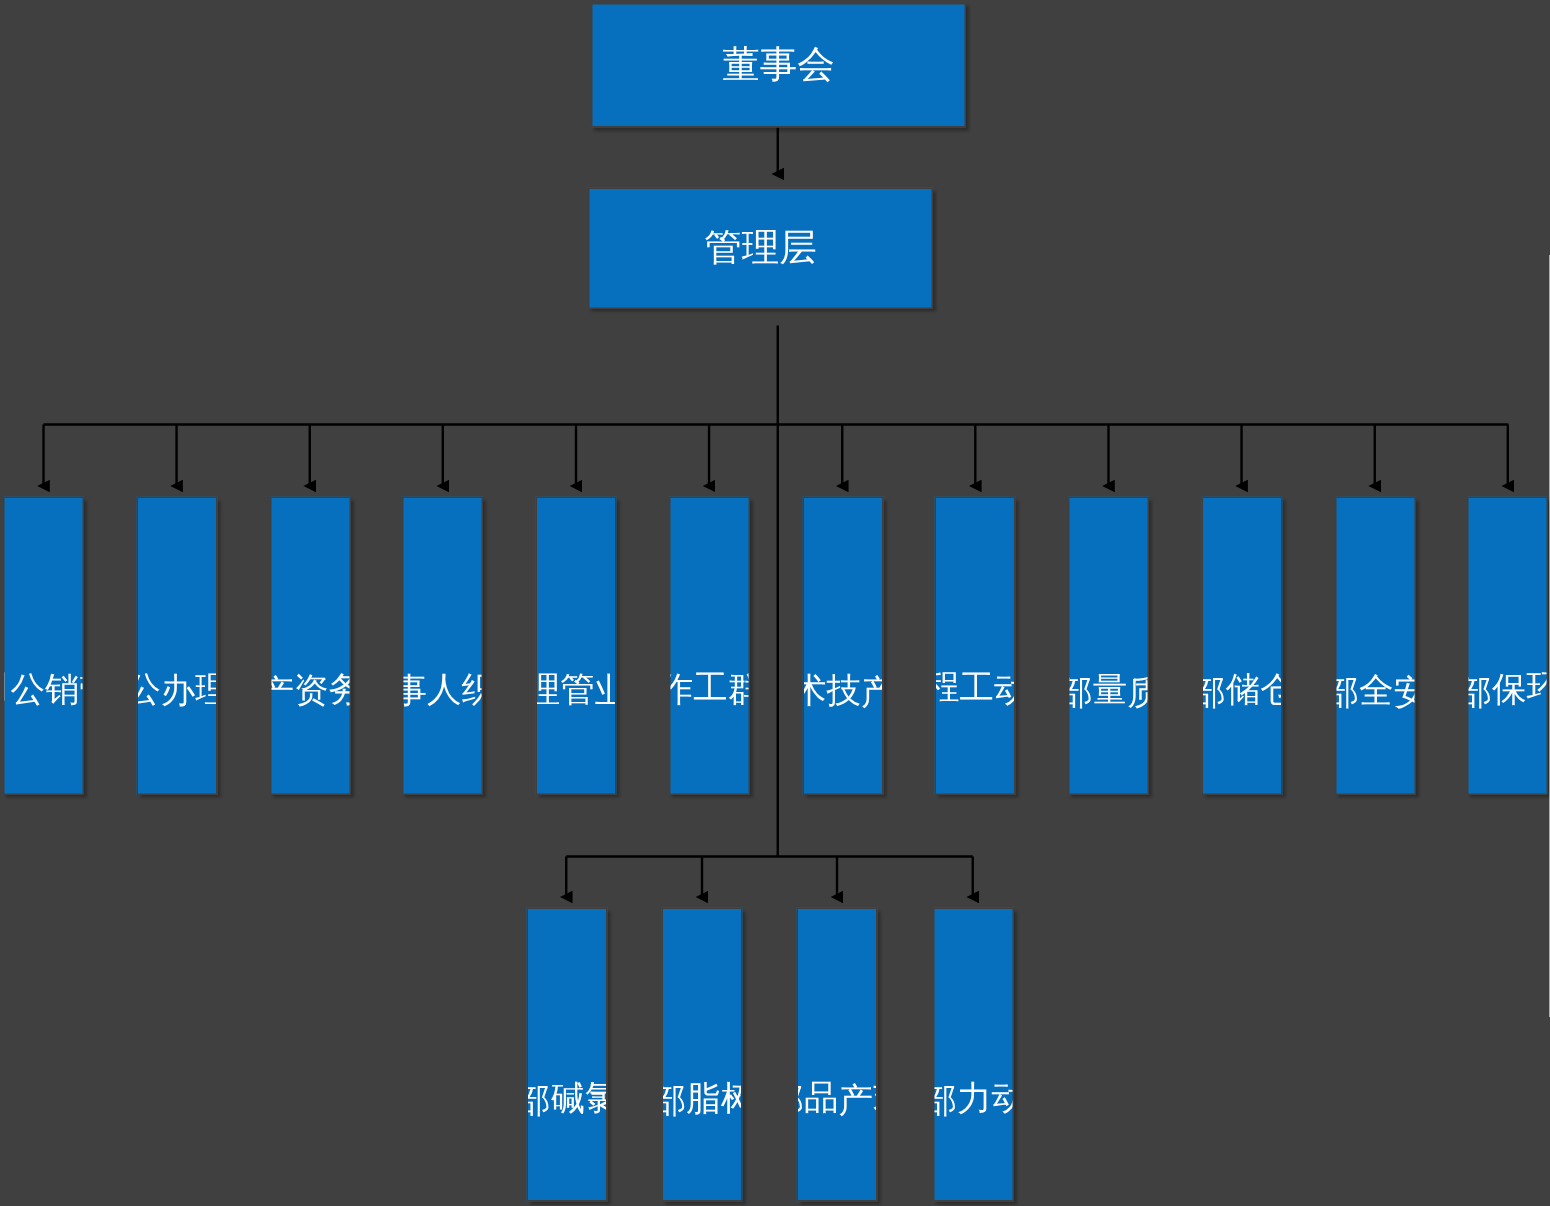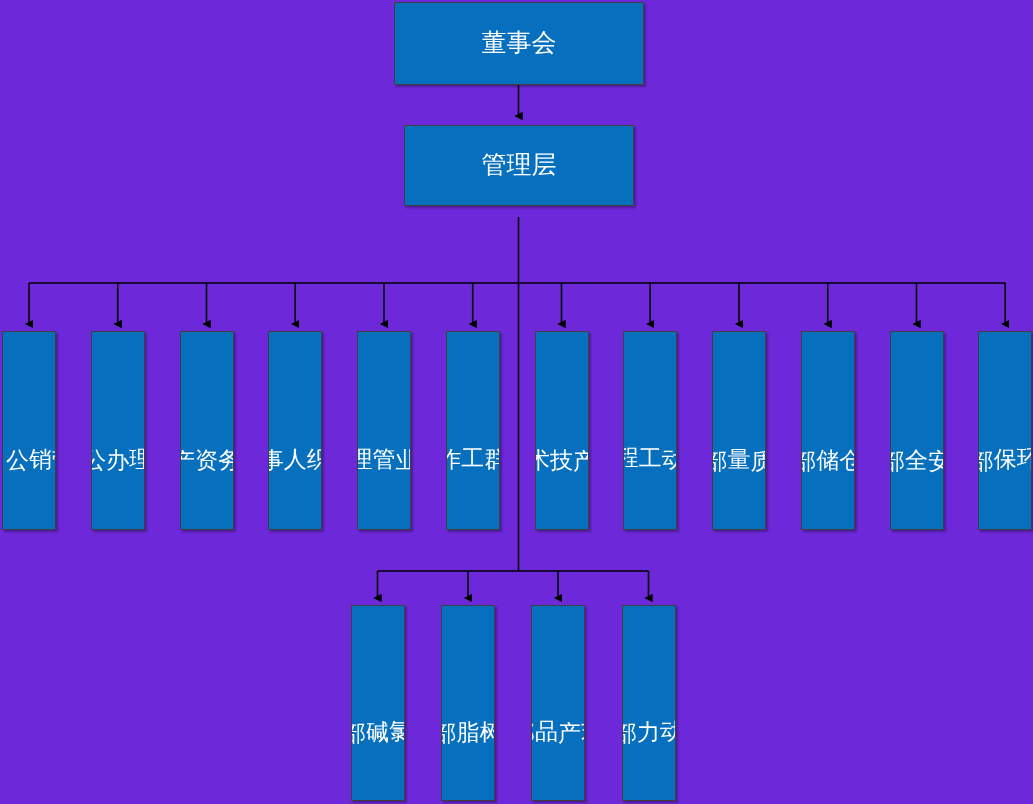--- a/index.html
+++ b/index.html
@@ -8,21 +8,21 @@
     padding: 0;
     background: #ffffff;
   }
   body {
     font-family: "DejaVu Sans", "Liberation Sans", sans-serif;
   }
   #chart-root {
     position: relative;
     width: 1033px;
     height: 804px;
-    background: #6d28d9;
+    background: #404040;
     overflow: hidden;
   }
   #connector-layer {
     position: absolute;
     left: 0;
     top: 0;
     width: 1033px;
     height: 804px;
     pointer-events: none;
   }
@@ -95,21 +95,21 @@
     <line x1="377.5" y1="571" x2="377.5" y2="598" stroke="#000000" stroke-width="1.6" marker-end="url(#arrowhead)"></line>
     <line x1="468" y1="571" x2="468" y2="598" stroke="#000000" stroke-width="1.6" marker-end="url(#arrowhead)"></line>
     <line x1="558" y1="571" x2="558" y2="598" stroke="#000000" stroke-width="1.6" marker-end="url(#arrowhead)"></line>
     <line x1="648.5" y1="571" x2="648.5" y2="598" stroke="#000000" stroke-width="1.6" marker-end="url(#arrowhead)"></line>
   </svg>
 
   <div class="node horiz" style="left:394px; top:2px; width:250px; height:83px;">
     <span class="node-label">董事会</span>
   </div>
 
-  <div class="node horiz" style="left:404px; top:125px; width:230px; height:81px;">
+  <div class="node horiz" style="left:392px; top:125px; width:230px; height:81px;">
     <span class="node-label">管理层</span>
   </div>
 
   <div class="node vert" style="left:2px; top:331px; width:54px; height:199px;">
     <span class="node-label">营
 销
 公
 司</span>
   </div>
   <div class="node vert" style="left:90.7px; top:331px; width:54px; height:199px;">

